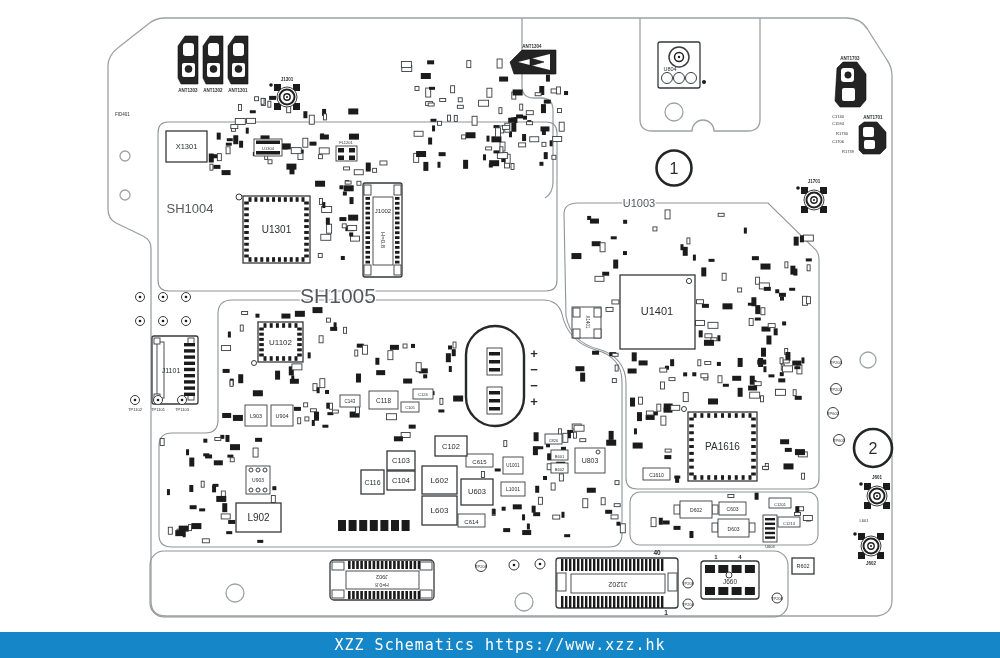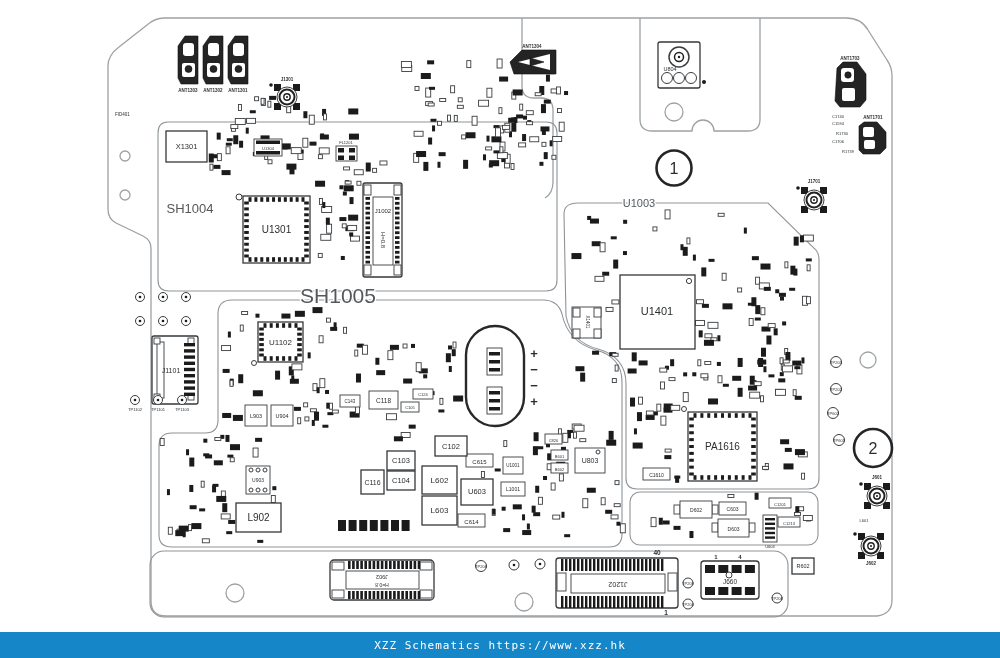--- a/index.html
+++ b/index.html
@@ -17,21 +17,21 @@
   .reg{fill:none;stroke:#8f9498;stroke-width:1.1;}
   .box{fill:#fff;stroke:#3a3d40;stroke-width:0.9;}
   .box2{fill:#fff;stroke:#35383b;stroke-width:1.3;}
   .dk{fill:#1b1b1b;}
   .tpc{fill:#fff;stroke:#3a3d40;stroke-width:1;}
   .pill{fill:#fff;stroke:#26282a;stroke-width:2.4;}
   .co{fill:#fff;stroke:#232527;stroke-width:2.6;}
   .ant{fill:#242424;stroke:#111;stroke-width:0.6;}
   .aw{fill:#fff;stroke:none;}
   #footer{height:26px;display:flex;align-items:center;justify-content:center;
-          font-family:"DejaVu Sans Mono","Liberation Mono",monospace;font-size:11px;letter-spacing:1px;}
+          font-family:"DejaVu Sans Mono","Liberation Mono",monospace;font-size:15px;letter-spacing:1px;}
 </style>
 </head>
 <body>
 
 <svg id="pcb" width="1000" height="632" viewBox="0 0 1000 632">
 
   <g>
     <path class="out" d="M164,18 H846 Q861,18 868,30 L887,60 Q892,67 892,76 V600 Q892,614 877,616 H166 Q151,616 151,601 V248 Q151,240 143,236 L116,223 Q108,219 108,209 V66 Q108,55 119,47 L147,25 Q155,18 164,18 Z"></path>
 
     <path class="out" d="M640,18 V119 Q640,131 652,131 H692 A11,11 0 0 1 714,131 H748 Q760,131 760,119 V18"></path>

